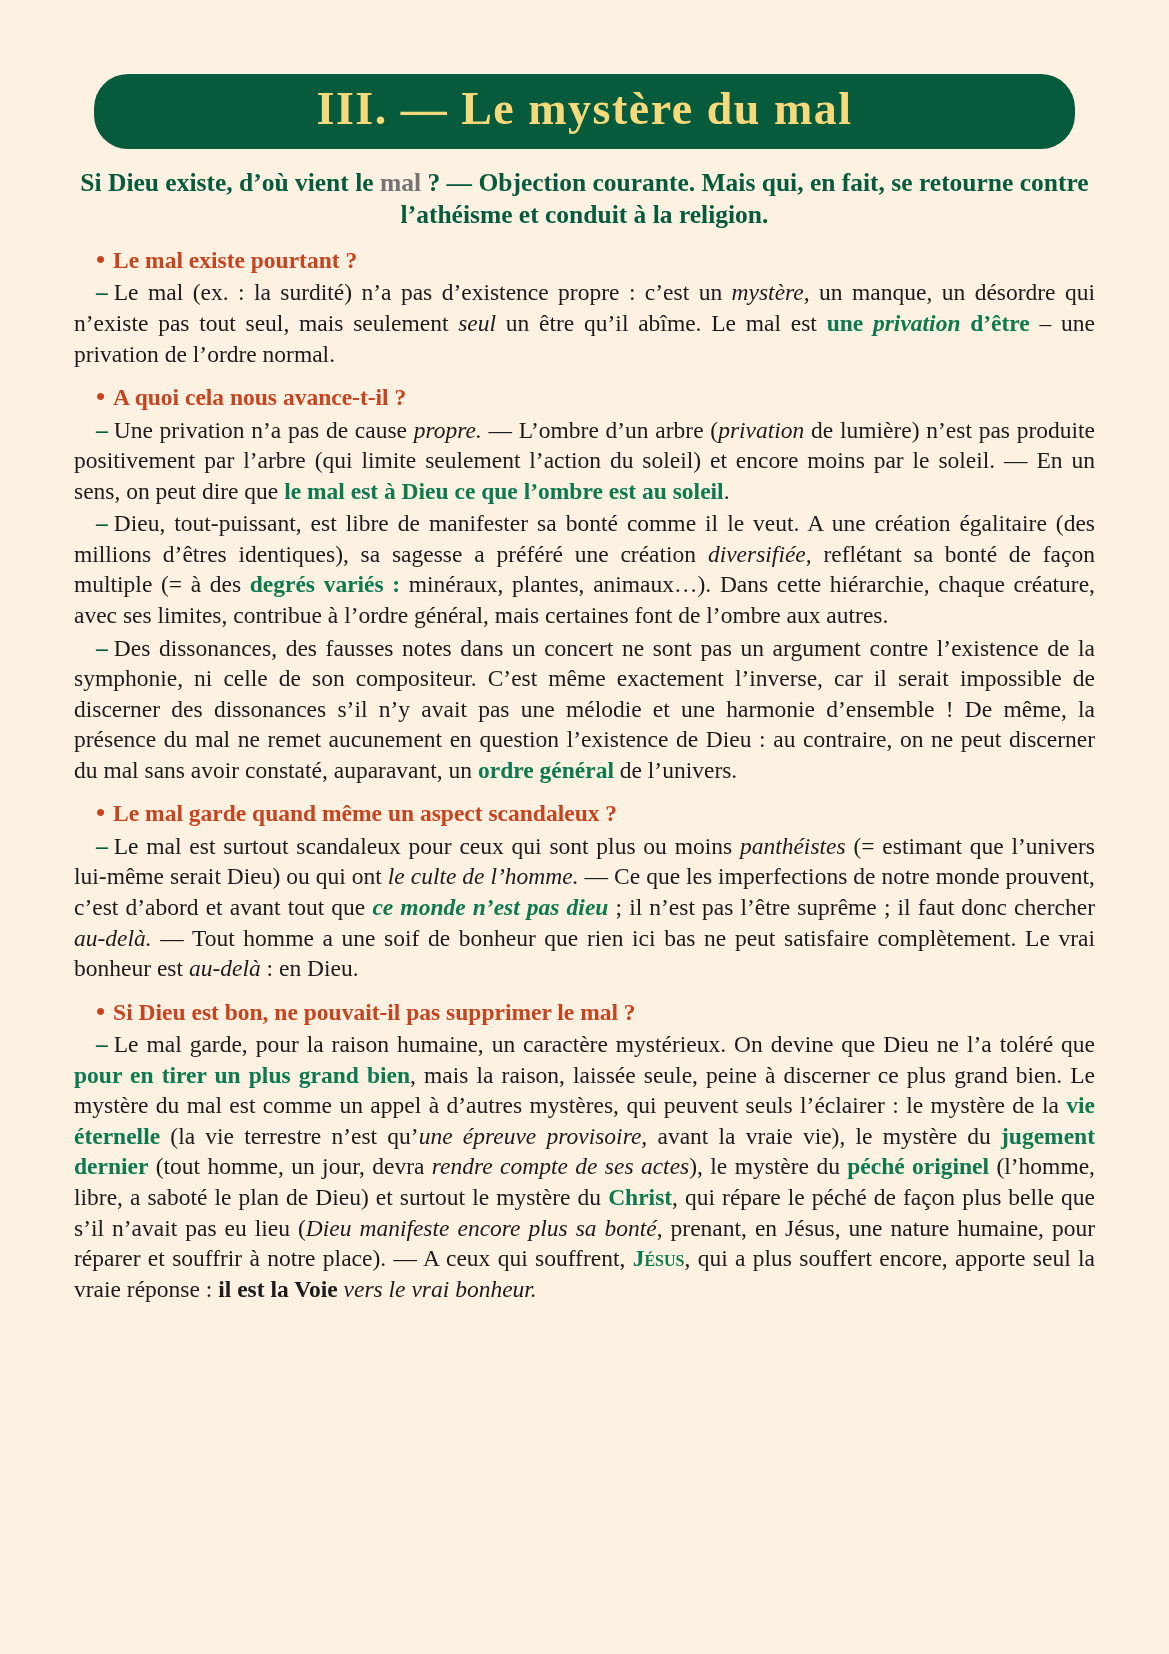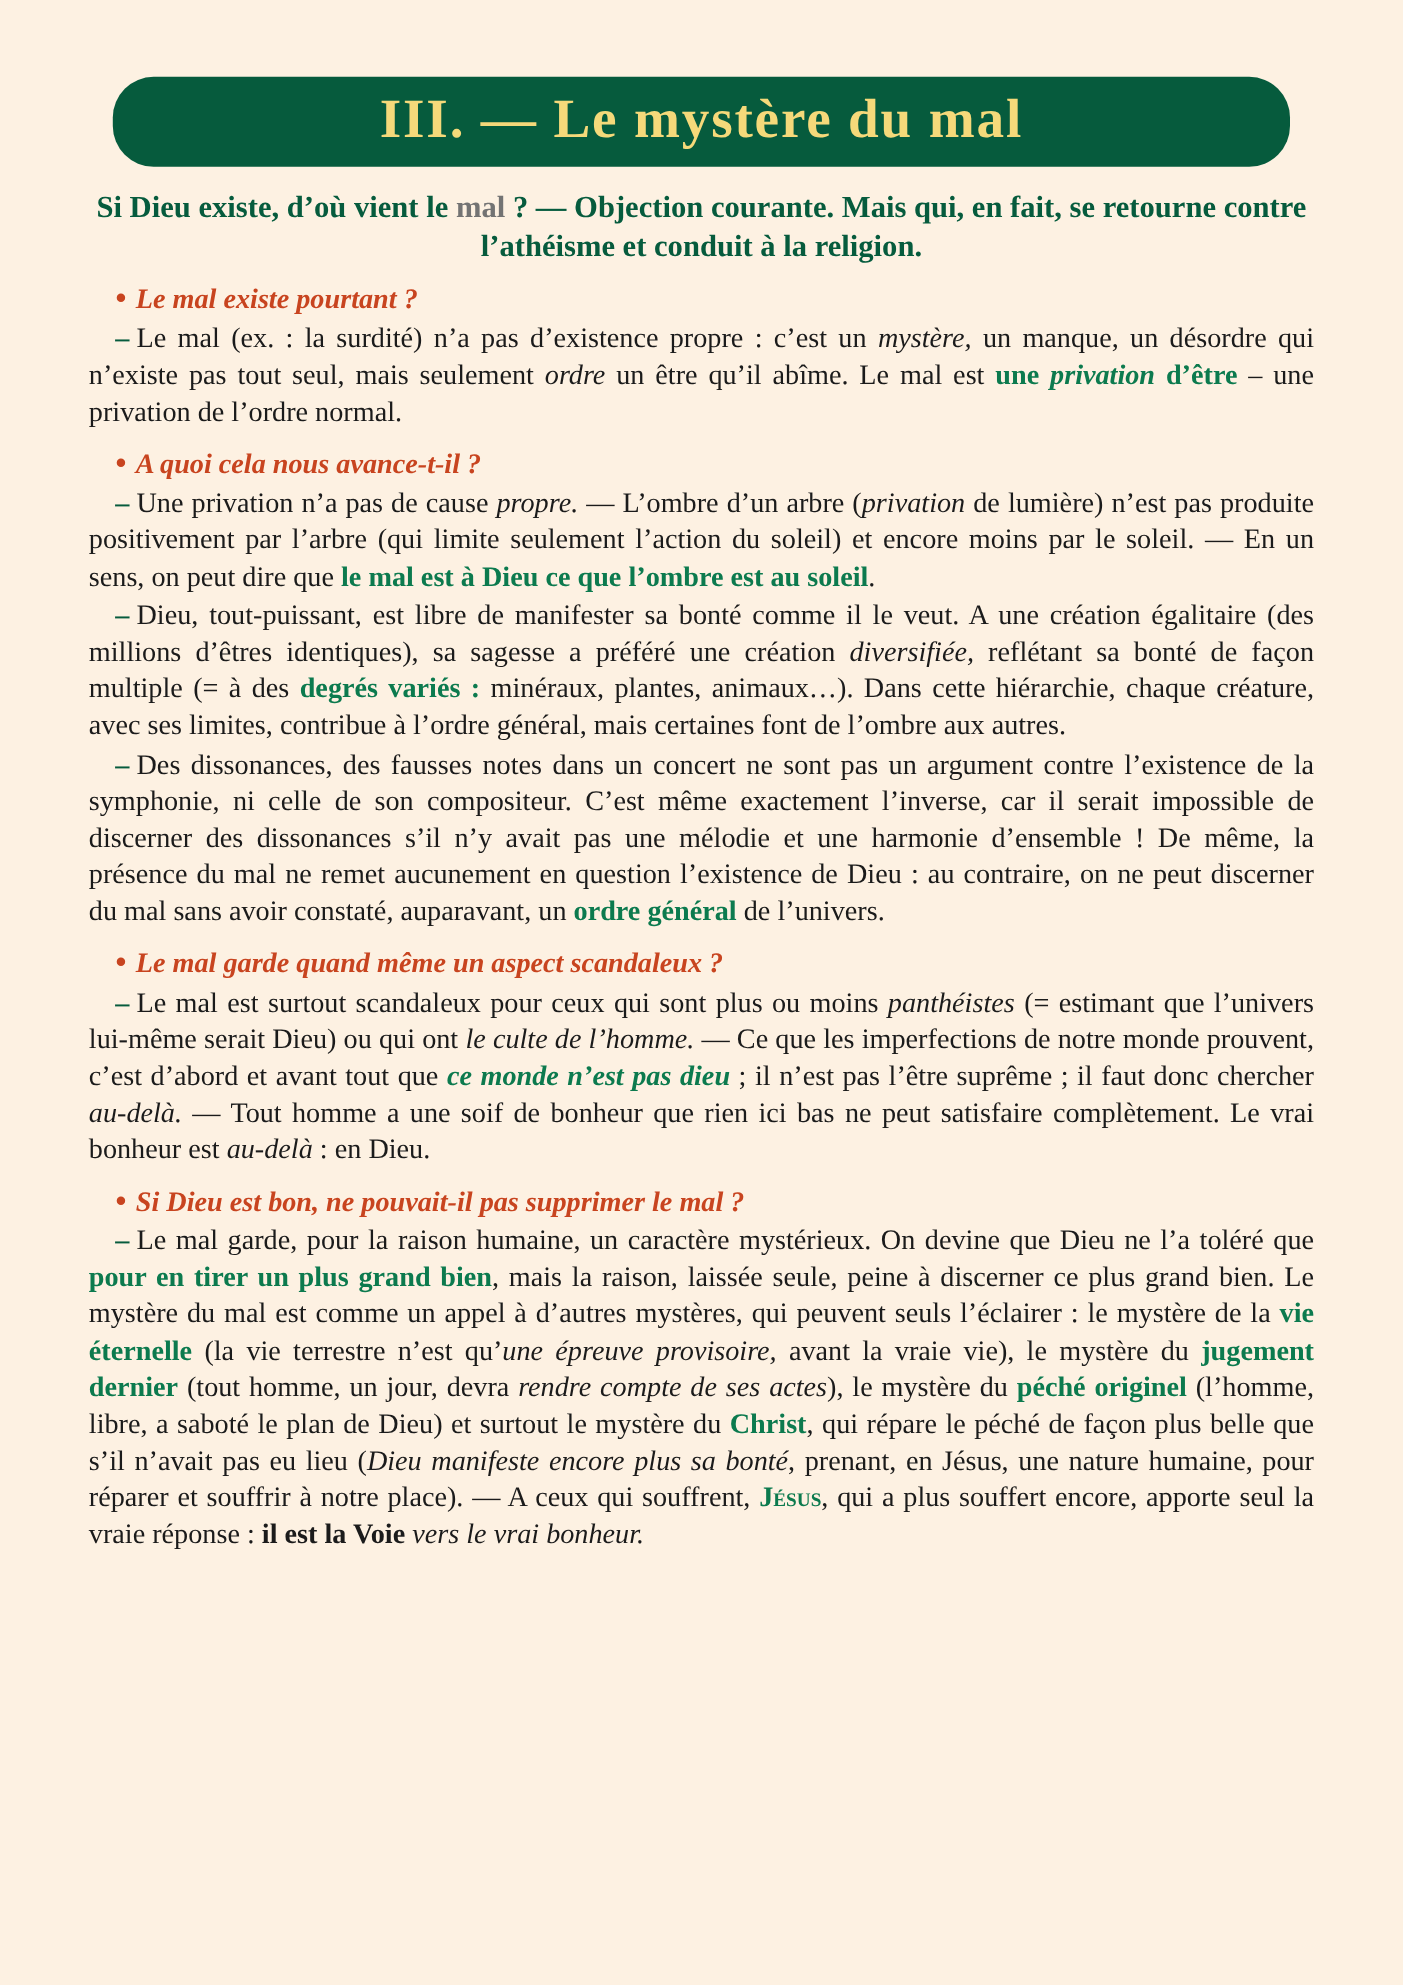--- a/index.html
+++ b/index.html
@@ -18,21 +18,21 @@
   .page {
     position: absolute;
     left: 0; top: 0;
     width: 1169px;
     height: 1654px;
     box-sizing: border-box;
     padding: 58px 74px 20px 74px;
   }
   
   .title-banner {
-    margin: 6px 20px 0 20px;
+    margin: 16px 20px 0 20px;
     background: #065b3d;
     border-radius: 34px;
     text-align: center;
     padding: 10px 10px 14px 10px;
   }
   .title-banner .title-text {
     color: #f5d97a;
     font-size: 46px;
     font-weight: bold;
     letter-spacing: 1.5px;
@@ -51,21 +51,20 @@
   }
   .lead .hl-red { color: #737373; }
   
   .bullet-head {
     color: #c8441f;
     font-weight: bold;
     font-size: 23.5px;
     margin: 14px 0 2px 22px;
     line-height: 1.26;
     text-indent: 0;
-    font-style: italic;
   }
   .bullet-head .dot {
     color: #c8441f;
     font-size: 26px;
     line-height: 1;
     margin-right: 8px;
   }
   
   .body-par {
     font-size: 23.5px;
@@ -108,21 +107,21 @@
   </div>
 
   <div class="lead">
     <span>Si Dieu existe, d’où vient le </span><span class="hl-red">mal</span><span> ? — Objection courante.  Mais qui, en fait, se retourne contre l’athéisme et conduit à la religion.</span>
   </div>
 
   <div>
 
     <div>
       <div class="bullet-head"><span class="dot">•</span><span>Le mal existe pourtant ?</span></div>
-      <div class="body-par"><span class="indent"></span><span class="dash">–</span><span>Le mal (ex. : la surdité) n’a pas d’existence propre : c’est un <i>mystère,</i> un manque, un désordre qui n’existe pas tout seul, mais seulement <i>ordre</i> un être qu’il abîme. Le mal est <b class="g">une <i>privation</i> d’être</b> – une privation de l’ordre normal.</span></div>
+      <div class="body-par"><span class="indent"></span><span class="dash">–</span><span>Le mal (ex. : la surdité) n’a pas d’existence propre : c’est un <i>mystère,</i> un manque, un désordre qui n’existe pas tout seul, mais seulement <i>seul</i> un être qu’il abîme. Le mal est <b class="g">une <i>privation</i> d’être</b> – une privation de l’ordre normal.</span></div>
     </div>
 
     <div>
       <div class="bullet-head"><span class="dot">•</span><span>A quoi cela nous avance-t-il ?</span></div>
       <div class="body-par"><span class="indent"></span><span class="dash">–</span><span>Une privation n’a pas de cause <i>propre.</i>  — L’ombre d’un arbre (<i>privation</i> de lumière) n’est pas produite positivement par l’arbre (qui limite seulement l’action du soleil) et encore moins par le soleil. —  En un sens, on peut dire que <b class="g">le mal est à Dieu ce que l’ombre est au soleil</b>.</span></div>
     </div>
 
     <div>
       <div class="body-par"><span class="indent"></span><span class="dash">–</span><span>Dieu, tout-puissant, est libre de manifester sa bonté comme il le veut. A une création égalitaire (des millions d’êtres identiques), sa sagesse a préféré une création <i>diversifiée,</i> reflétant sa bonté de façon multiple (= à des <b class="g">degrés variés :</b> minéraux, plantes, animaux…). Dans cette hiérarchie, chaque créature, avec ses limites, contribue à l’ordre général, mais certaines font de l’ombre aux autres.</span></div>
     </div>

